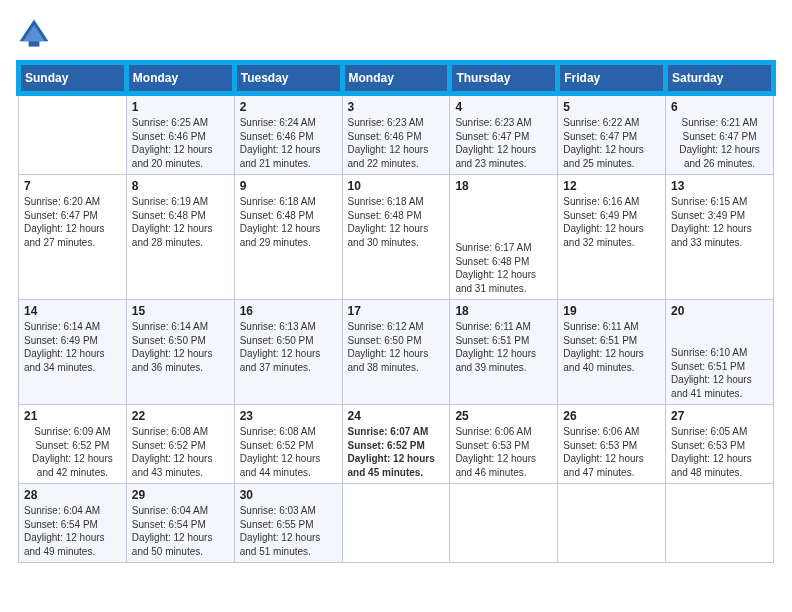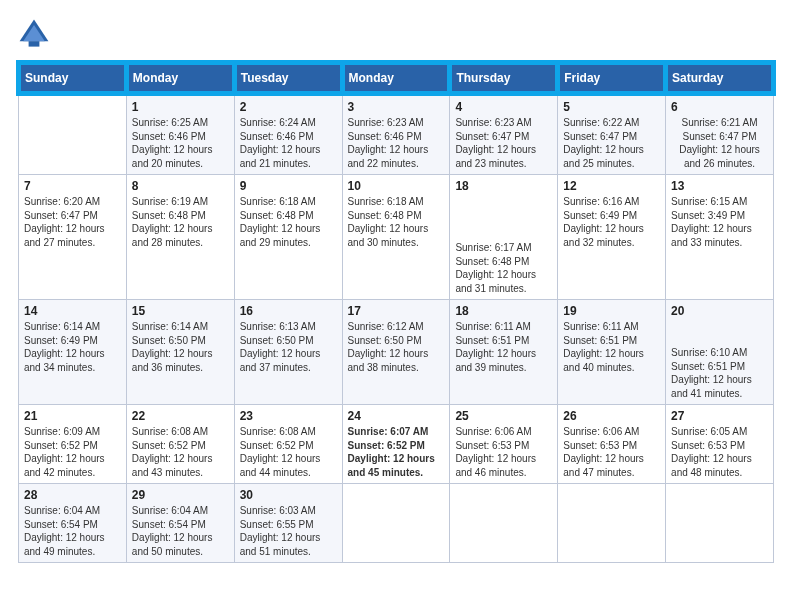--- a/index.html
+++ b/index.html
@@ -267,21 +267,21 @@
           <span class="day-num">20</span>
           <div class="day-info" style="white-space: pre-line; margin-top: 28px;">Sunrise: 6:10 AM
 Sunset: 6:51 PM
 Daylight: 12 hours
 and 41 minutes.</div>
         </td>
       </tr>
       <tr>
         <td>
           <span class="day-num">21</span>
-          <div class="day-info" style="white-space: pre-line;">Sunrise: 6:09 AM
+          <div class="day-info" style="white-space: pre-line; text-align: center;">Sunrise: 6:09 AM
 Sunset: 6:52 PM
 Daylight: 12 hours
 and 42 minutes.</div>
         </td>
         <td>
           <span class="day-num">22</span>
           <div class="day-info" style="white-space: pre-line;">Sunrise: 6:08 AM
 Sunset: 6:52 PM
 Daylight: 12 hours
 and 43 minutes.</div>

